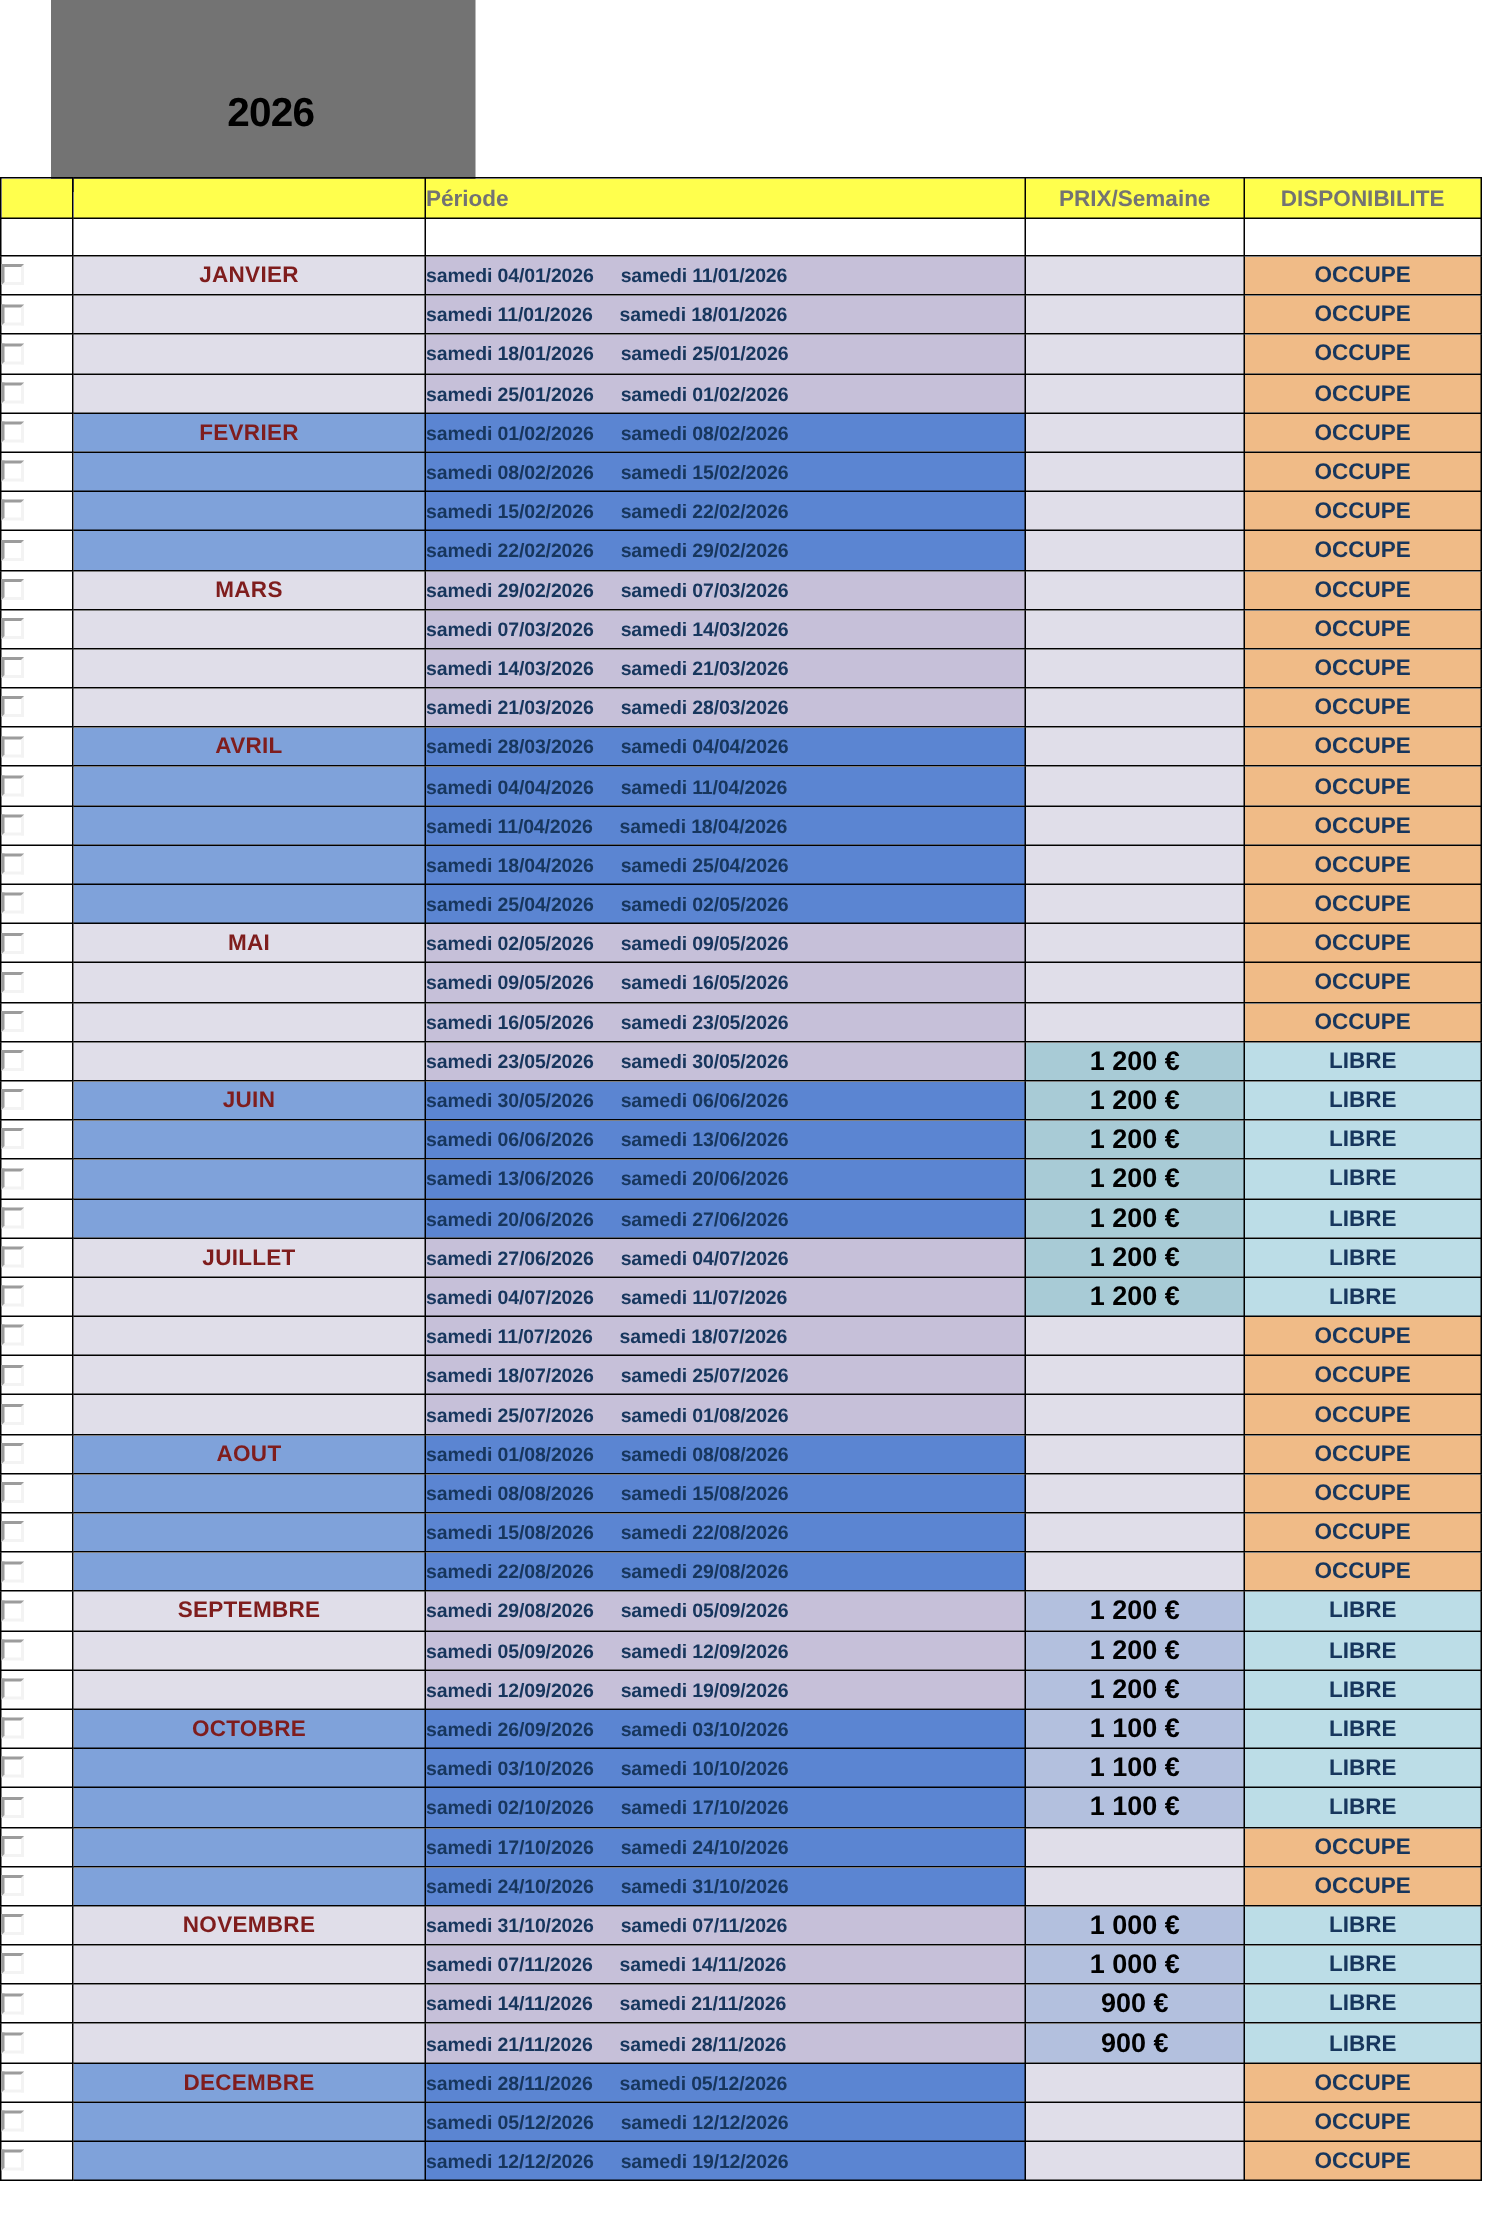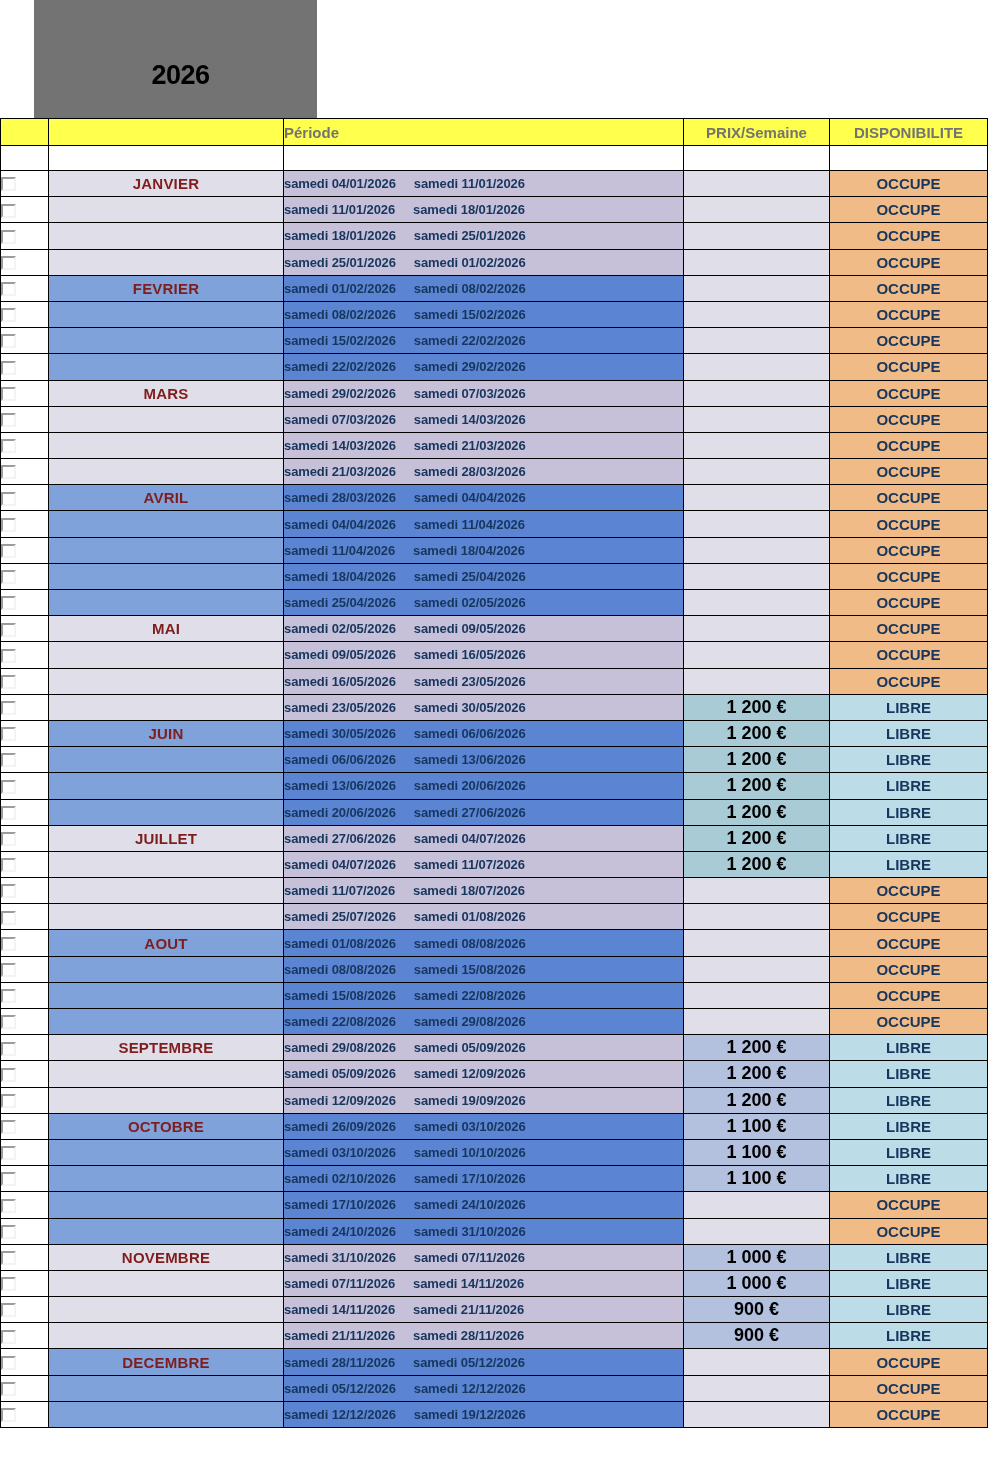--- a/index.html
+++ b/index.html
@@ -377,20 +377,27 @@
       <tr class="data-row band-light">
         <td class="cell-check"><span class="checkbox"></span></td>
         <td class="cell-month"></td>
         <td class="cell-period"><span>samedi 11/07/2026</span><span class="d2">samedi 18/07/2026</span></td>
         <td class="cell-price price-empty"></td>
         <td class="cell-dispo dispo-occupe">OCCUPE</td>
       </tr>
       <tr class="data-row band-light">
         <td class="cell-check"><span class="checkbox"></span></td>
         <td class="cell-month"></td>
+        <td class="cell-period"><span>samedi 18/07/2026</span><span class="d2">samedi 25/07/2026</span></td>
+        <td class="cell-price price-empty"></td>
+        <td class="cell-dispo dispo-occupe">OCCUPE</td>
+      </tr>
+      <tr class="data-row band-light">
+        <td class="cell-check"><span class="checkbox"></span></td>
+        <td class="cell-month"></td>
         <td class="cell-period"><span>samedi 25/07/2026</span><span class="d2">samedi 01/08/2026</span></td>
         <td class="cell-price price-empty"></td>
         <td class="cell-dispo dispo-occupe">OCCUPE</td>
       </tr>
       <tr class="data-row band-dark">
         <td class="cell-check"><span class="checkbox"></span></td>
         <td class="cell-month">AOUT</td>
         <td class="cell-period"><span>samedi 01/08/2026</span><span class="d2">samedi  08/08/2026</span></td>
         <td class="cell-price price-empty"></td>
         <td class="cell-dispo dispo-occupe">OCCUPE</td>

